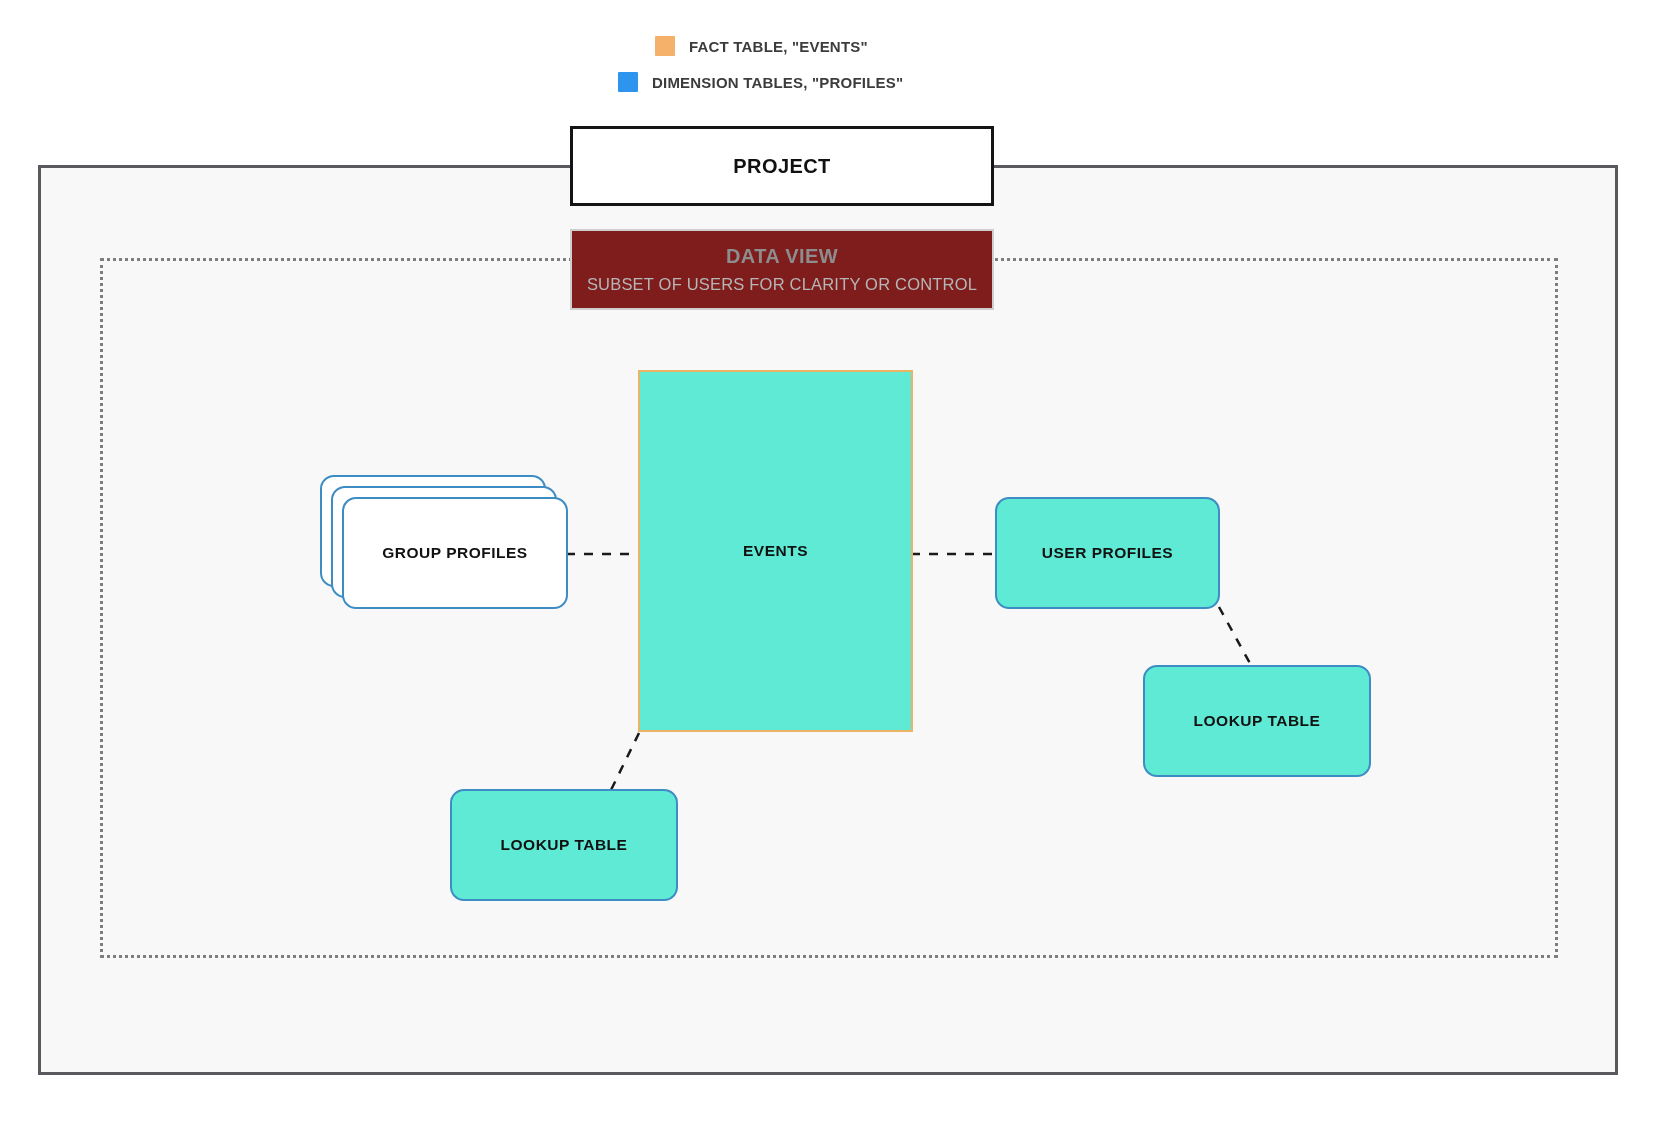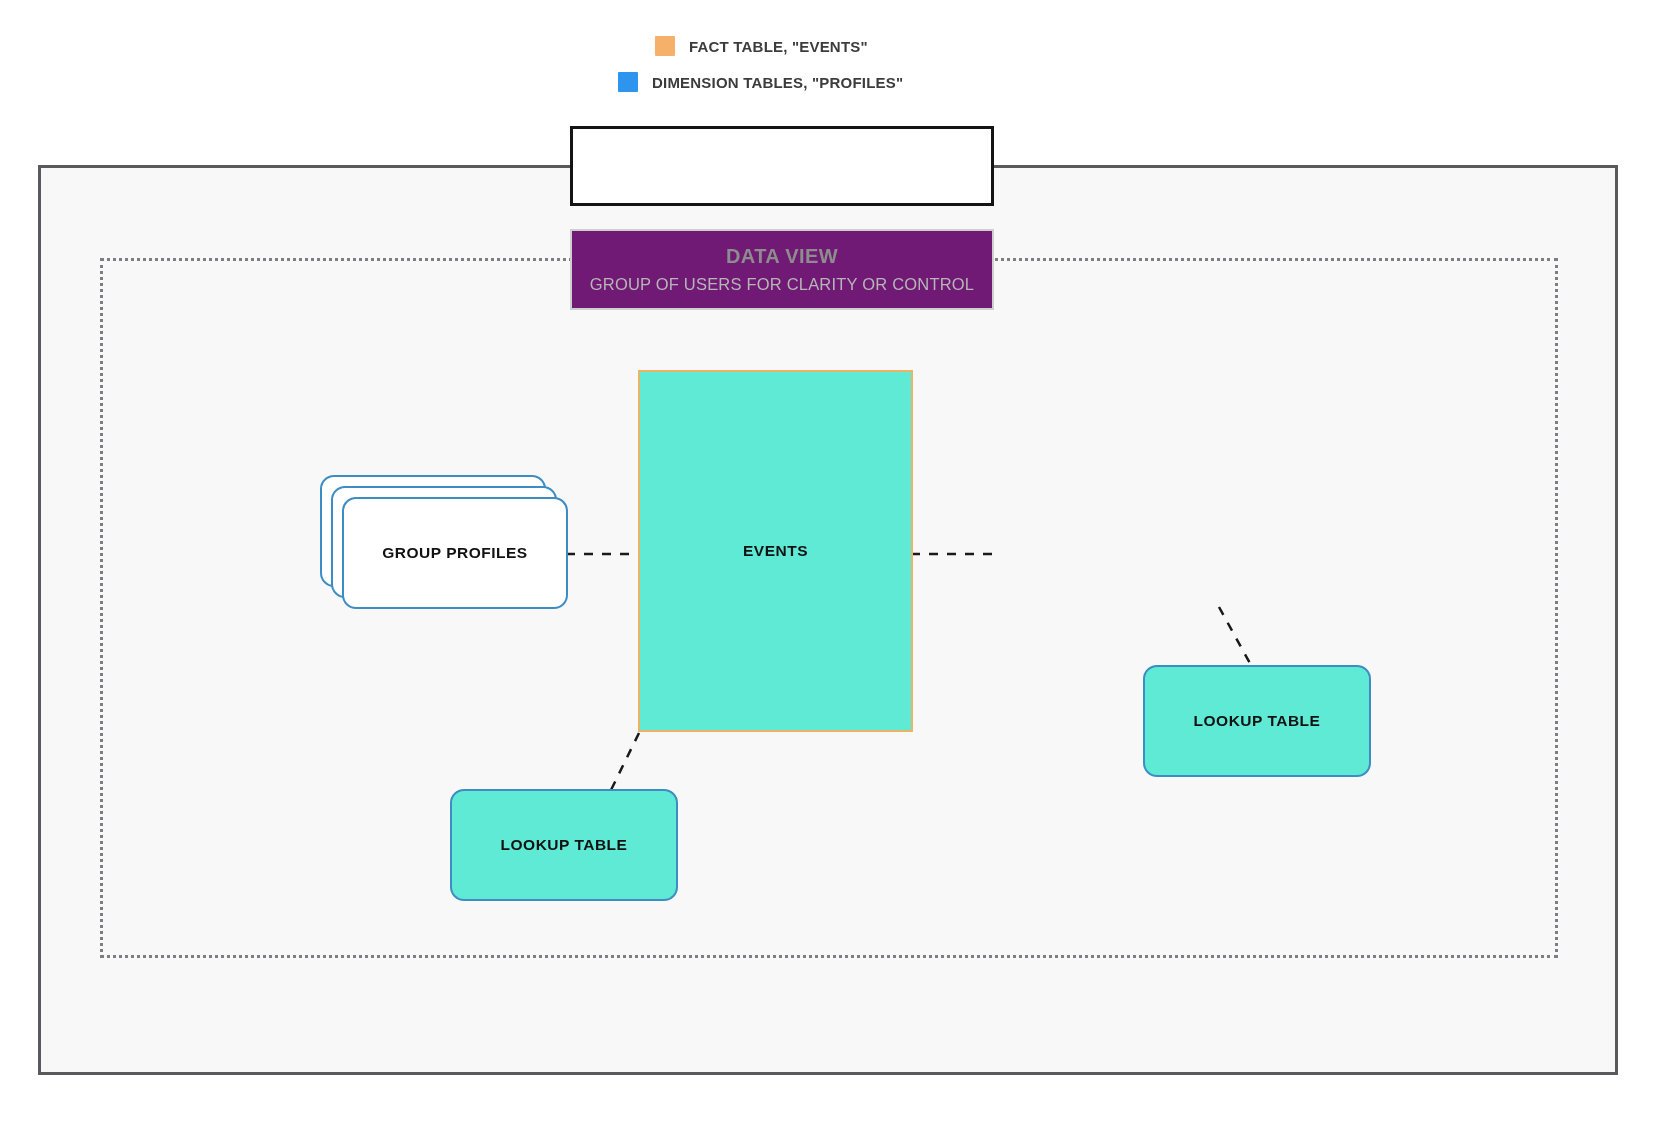--- a/index.html
+++ b/index.html
@@ -84,21 +84,21 @@
     height: 80px;
     border: 3px solid #141414;
     z-index: 20;
   }
   .dataview-box {
     left: 570px;
     top: 229px;
     width: 424px;
     height: 81px;
     border: 2px solid #cfcfcf;
-    background: #701a75;
+    background: #7f1d1d;
     z-index: 20;
   }
   .hdr-title {
     font-size: 20px;
     font-weight: bold;
     letter-spacing: 0.4px;
     line-height: 1.25;
     color: #111111;
   }
   .hdr-sub {
@@ -204,39 +204,43 @@
     <line x1="566" y1="554" x2="640" y2="554" stroke="#1a1a1a" stroke-width="2.5" stroke-dasharray="9 9"></line>
 
     <line x1="911" y1="554" x2="997" y2="554" stroke="#1a1a1a" stroke-width="2.5" stroke-dasharray="9 9"></line>
 
     <line x1="639" y1="733" x2="611" y2="790" stroke="#1a1a1a" stroke-width="2.5" stroke-dasharray="9 9"></line>
 
     <line x1="1219" y1="607" x2="1252" y2="667" stroke="#1a1a1a" stroke-width="2.5" stroke-dasharray="9 9"></line>
   </svg>
 
   <div class="hdr-box project-box">
+    <div class="hdr-title">PROJECT</div>
   </div>
 
   <div class="hdr-box dataview-box">
     <div class="hdr-title">DATA VIEW</div>
-    <div class="hdr-sub">GROUP OF USERS FOR CLARITY OR CONTROL</div>
+    <div class="hdr-sub">SUBSET OF USERS FOR CLARITY OR CONTROL</div>
   </div>
 
   <div class="node events-box">
     <span class="node-label">EVENTS</span>
   </div>
 
   <div class="stack-wrap">
     <div class="stack-card stack-card-0"></div>
     <div class="stack-card stack-card-1"></div>
     <div class="stack-card stack-card-2">
       <span class="node-label">GROUP PROFILES</span>
     </div>
   </div>
 
+  <div class="node profile-box user-profiles">
+    <span class="node-label">USER PROFILES</span>
+  </div>
 
   <div class="node profile-box lookup-right">
     <span class="node-label">LOOKUP TABLE</span>
   </div>
 
   <div class="node profile-box lookup-left">
     <span class="node-label">LOOKUP TABLE</span>
   </div>
 
 </div>

